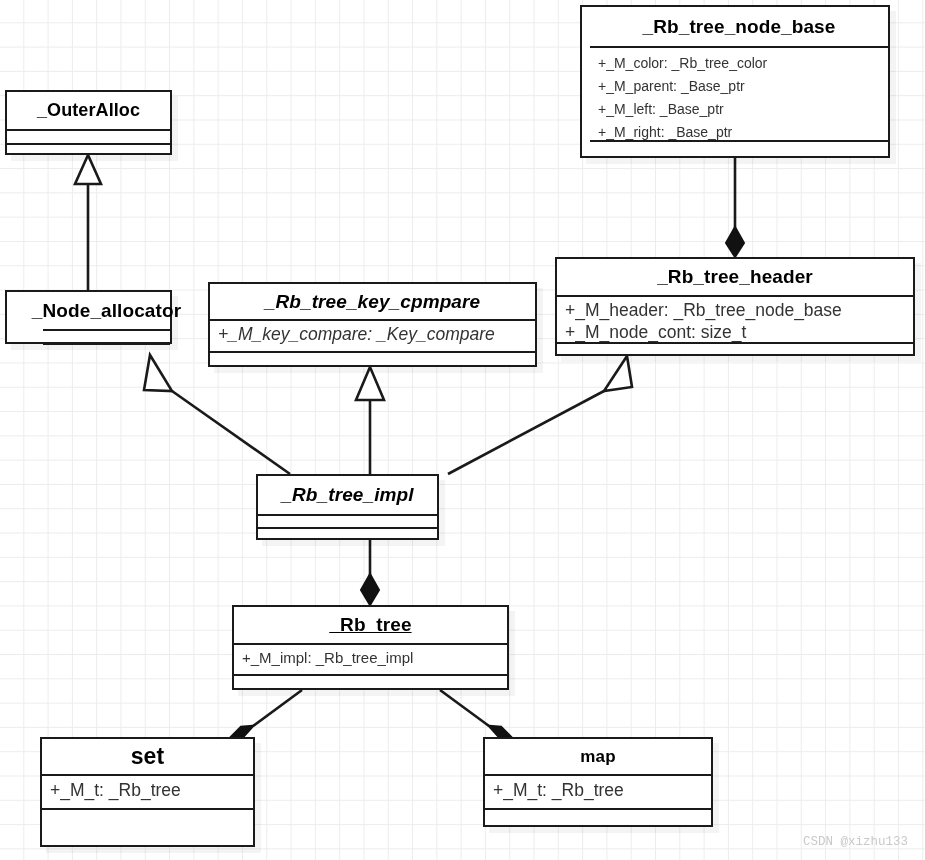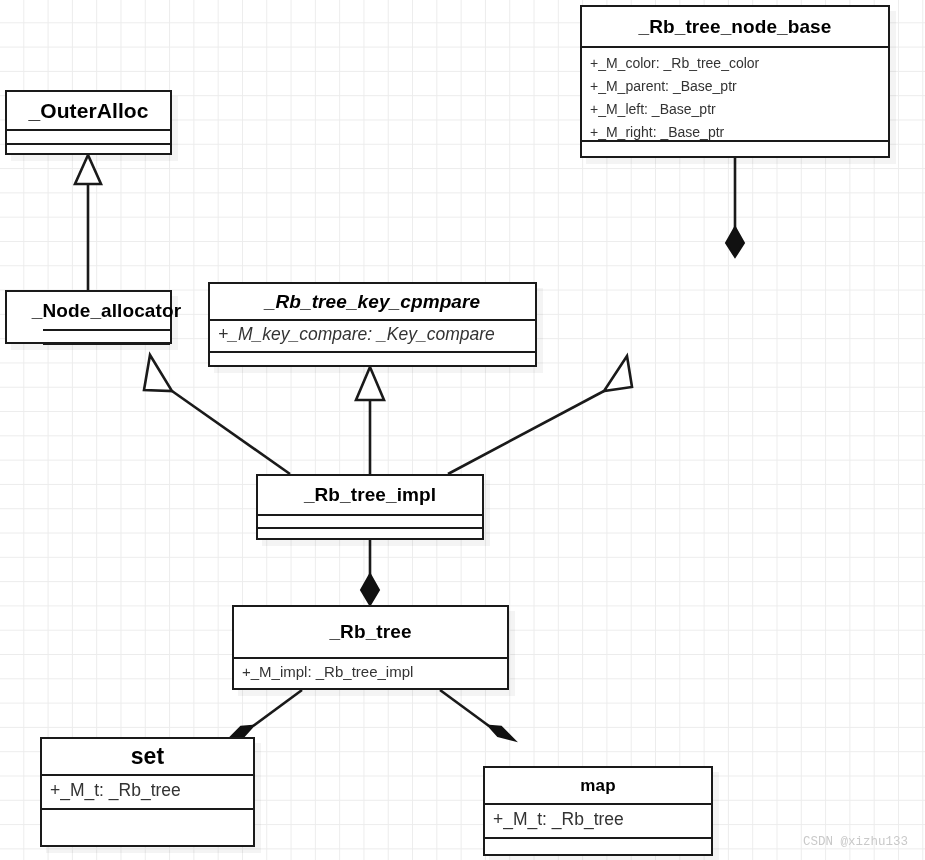--- a/index.html
+++ b/index.html
@@ -65,61 +65,61 @@
   .watermark {
     position: absolute;
     color: #c9c9c9;
     font-family: Liberation Mono, monospace;
     font-size: 12.5px;
     white-space: nowrap;
     z-index: 4;
   }
 
   
-  #box-node-base      { left: 580px; top: 5px;   width: 310px; height: 153px; }
+  #box-node-base      { left: 580px; top: 5px;   width: 310px; height: 153px; padding-left: 8px; }
   #box-node-base .title { height: 39px; font-size: 19px; }
   #box-node-base .attrs { height: 92px; font-size: 14px; line-height: 23px; padding-top: 4px; }
   #box-node-base .ops   { height: 18px; }
 
   #box-outeralloc     { left: 5px;   top: 90px;  width: 167px; height: 65px; }
-  #box-outeralloc .title { height: 37px; font-size: 21px; }
+  #box-outeralloc .title { height: 37px; font-size: 18px; }
   #box-outeralloc .attrs { height: 12px; }
   #box-outeralloc .ops   { height: 10px; }
 
   #box-header         { left: 555px; top: 257px; width: 360px; height: 99px; }
   #box-header .title  { height: 36px; font-size: 19px; }
   #box-header .attrs  { height: 45px; font-size: 17.5px; line-height: 22px; padding-top: 2px; }
   #box-header .ops    { height: 14px; }
 
   #box-keycompare     { left: 208px; top: 282px; width: 329px; height: 85px; font-style: italic; }
   #box-keycompare .title { height: 35px; font-size: 19px; }
   #box-keycompare .attrs { height: 30px; font-size: 17.5px; line-height: 24px; padding-top: 1px; }
   #box-keycompare .ops   { height: 14px; }
 
   #box-nodealloc      { left: 5px;   top: 290px; width: 167px; height: 54px; padding-left: 36px; }
   #box-nodealloc .title { height: 37px; font-size: 19px; }
   #box-nodealloc .attrs { height: 12px; }
   #box-nodealloc .ops   { height: 10px; }
 
-  #box-impl           { left: 256px; top: 474px; width: 228px; height: 66px; }
+  #box-impl           { left: 256px; top: 474px; width: 183px; height: 66px; font-style: italic; }
   #box-impl .title    { height: 38px; font-size: 19px; }
   #box-impl .attrs    { height: 11px; }
   #box-impl .ops      { height: 11px; }
 
   #box-rbtree         { left: 232px; top: 605px; width: 277px; height: 85px; }
-  #box-rbtree .title  { height: 50px; font-size: 19px; }
+  #box-rbtree .title  { height: 36px; font-size: 19px; text-decoration: underline; }
   #box-rbtree .attrs  { height: 29px; font-size: 15px; line-height: 24px; padding-top: 1px; }
   #box-rbtree .ops    { height: 14px; }
 
   #box-set            { left: 40px;  top: 737px; width: 215px; height: 110px; }
   #box-set .title     { height: 35px; font-size: 23px; }
   #box-set .attrs     { height: 32px; font-size: 17.5px; line-height: 26px; padding-top: 1px; }
   #box-set .ops       { height: 37px; }
 
-  #box-map            { left: 483px; top: 737px; width: 230px; height: 90px; margin-top: 29px; }
+  #box-map            { left: 483px; top: 737px; width: 230px; height: 90px; }
   #box-map .title     { height: 35px; font-size: 17px; }
   #box-map .attrs     { height: 32px; font-size: 17.5px; line-height: 26px; padding-top: 1px; }
   #box-map .ops       { height: 37px; }
 
   #watermark-csdn     { left: 803px; top: 835px; }
 </style>
 </head>
 <body>
 
 <div id="canvas">
@@ -181,20 +181,30 @@
   </div>
 
   <div class="uml" id="box-outeralloc">
     <div class="title">_OuterAlloc</div>
     <div class="sep"></div>
     <div class="attrs"></div>
     <div class="sep"></div>
     <div class="ops"></div>
   </div>
 
+  <div class="uml" id="box-header">
+    <div class="title">_Rb_tree_header</div>
+    <div class="sep"></div>
+    <div class="attrs">
+      <div class="row">+_M_header: _Rb_tree_node_base</div>
+      <div class="row">+_M_node_cont: size_t</div>
+    </div>
+    <div class="sep"></div>
+    <div class="ops"></div>
+  </div>
 
   <div class="uml" id="box-keycompare">
     <div class="title">_Rb_tree_key_cpmpare</div>
     <div class="sep"></div>
     <div class="attrs">
       <div class="row">+_M_key_compare: _Key_compare</div>
     </div>
     <div class="sep"></div>
     <div class="ops"></div>
   </div>

